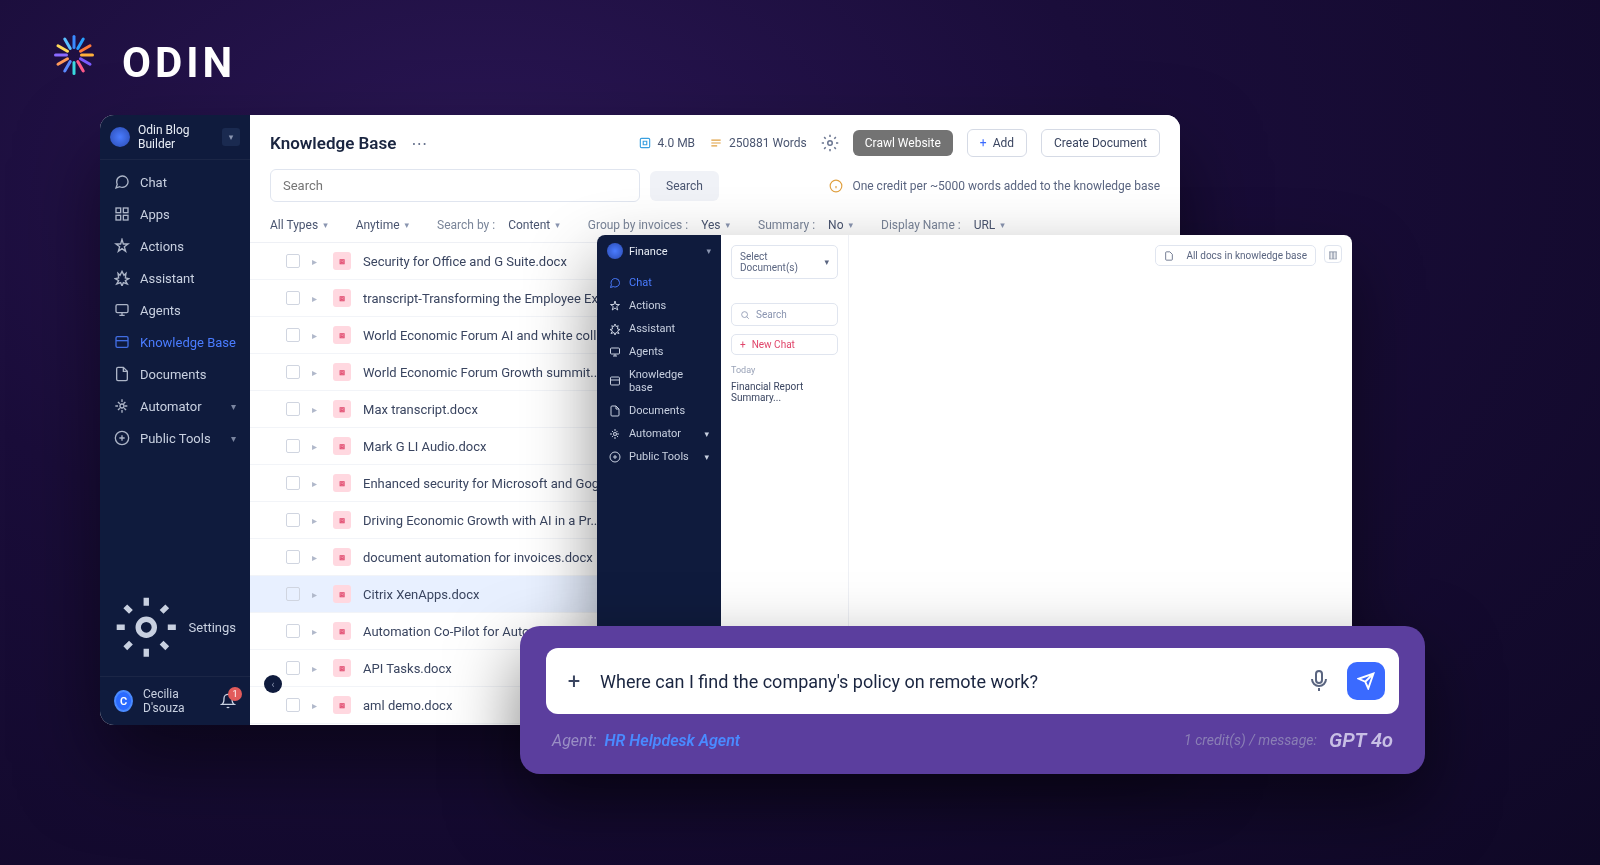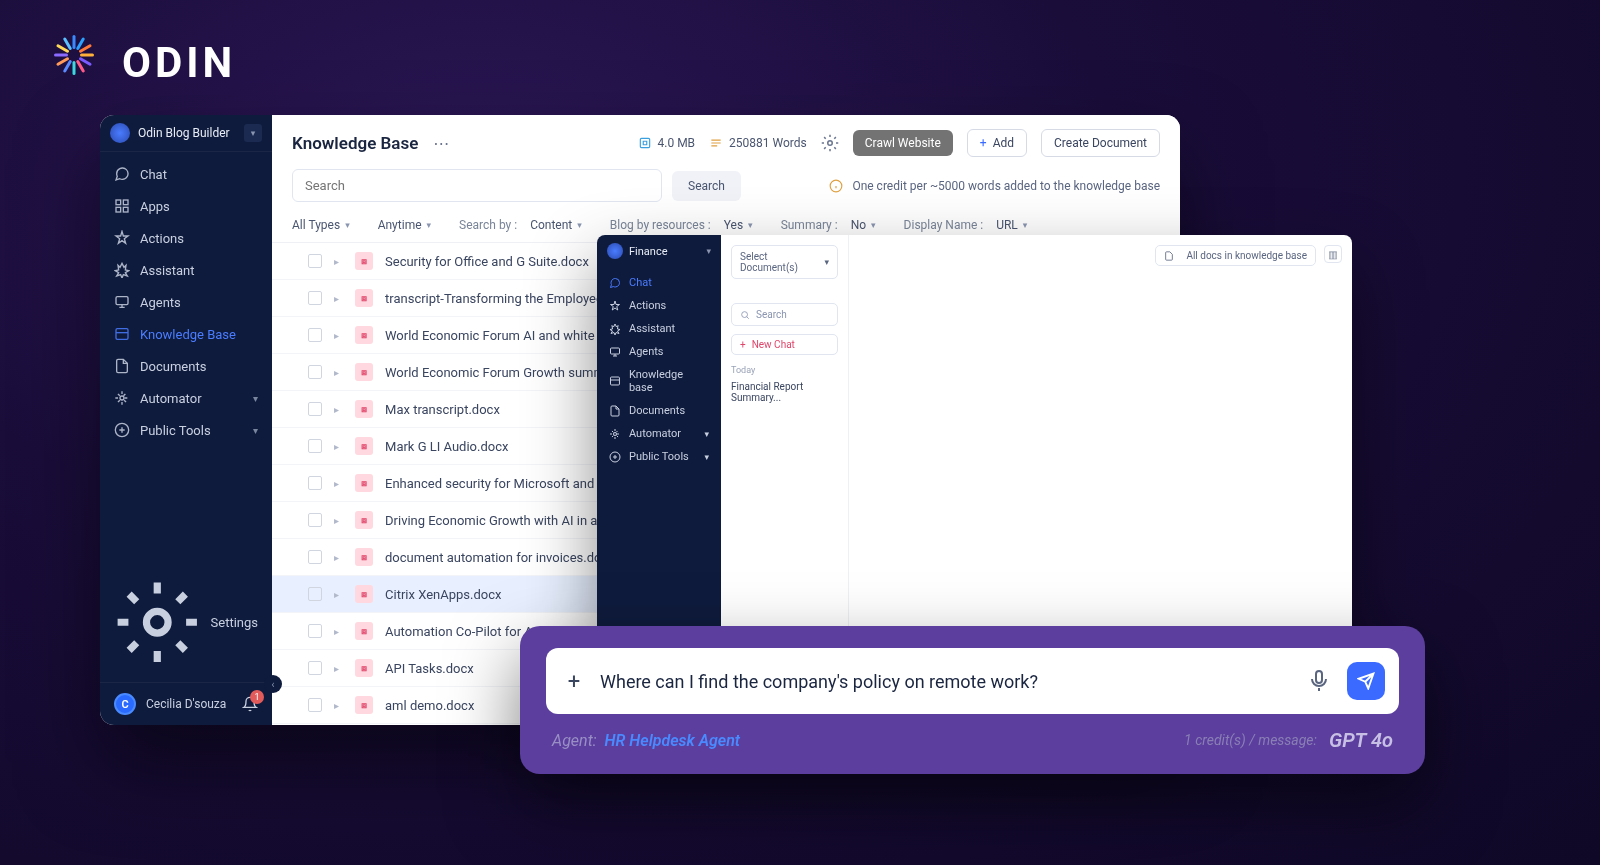--- a/index.html
+++ b/index.html
@@ -9,21 +9,21 @@
 .logo-wrap{position:absolute;top:32px;left:44px;display:flex;align-items:center;gap:18px;}
 .logo-icon{width:60px;height:60px;position:relative;}
 .logo-text{color:#fff;font-size:42px;font-weight:700;letter-spacing:4px;}
 .burst{position:absolute;width:100%;height:100%;}
 .burst span{position:absolute;width:3px;height:14px;left:50%;top:50%;transform-origin:center 0;border-radius:2px;}
 
 
 .app-window{position:absolute;top:115px;left:100px;width:1080px;height:610px;background:#fff;border-radius:14px;box-shadow:0 40px 80px rgba(0,0,0,.5);display:flex;overflow:hidden;}
 
 
-.sidebar{width:172px;background:#0f1b3d;color:#c8d0e0;display:flex;flex-direction:column;font-size:13px;}
+.sidebar{width:150px;background:#0f1b3d;color:#c8d0e0;display:flex;flex-direction:column;font-size:13px;}
 .sb-header{display:flex;align-items:center;gap:8px;padding:8px 10px;border-bottom:1px solid rgba(255,255,255,.05);}
 .sb-header-icon{width:20px;height:20px;border-radius:50%;background:radial-gradient(circle,#4a7cff 0%,#2a4ab0 100%);flex-shrink:0;}
 .sb-header-label{color:#e8edf5;font-size:12px;flex:1;}
 .sb-header-chev{width:18px;height:18px;background:#1a2a50;border-radius:3px;display:flex;align-items:center;justify-content:center;color:#8a95b0;font-size:9px;}
 .sb-nav{flex:1;padding:6px 0;}
 .sb-item{display:flex;align-items:center;gap:10px;padding:8px 14px;cursor:pointer;color:#c8d0e0;}
 .sb-item.active{color:#4a7cff;}
 .sb-item .icon{width:16px;height:16px;opacity:.85;}
 .sb-item .chev{margin-left:auto;font-size:10px;color:#7a85a0;}
 .sb-footer{padding:8px 14px;}
@@ -266,21 +266,21 @@
     <div class="filters">
       <div class="filter">
           <span>All Types</span>
           <span class="chev">▾</span>
         </div>
       <div class="filter">
           <span>Anytime</span>
           <span class="chev">▾</span>
         </div>
       <div class="filter"><span class="filter-label">Search by :</span>&nbsp;<span>Content</span><span class="chev">▾</span></div>
-      <div class="filter"><span class="filter-label">Blog by resources :</span>&nbsp;<span>Yes</span><span class="chev">▾</span></div>
+      <div class="filter"><span class="filter-label">Group by invoices :</span>&nbsp;<span>Yes</span><span class="chev">▾</span></div>
       <div class="filter"><span class="filter-label">Summary :</span>&nbsp;<span>No</span><span class="chev">▾</span></div>
       <div class="filter"><span class="filter-label">Display Name :</span>&nbsp;<span>URL</span><span class="chev">▾</span></div>
     </div>
     <div class="doc-list" id="doc-list">
         <div class="doc-row">
           <div class="doc-check"></div>
           <span class="doc-arrow">▸</span>
           <div class="doc-icon">⧈</div>
           <span>Security for Office and G Suite.docx</span>
         </div>

